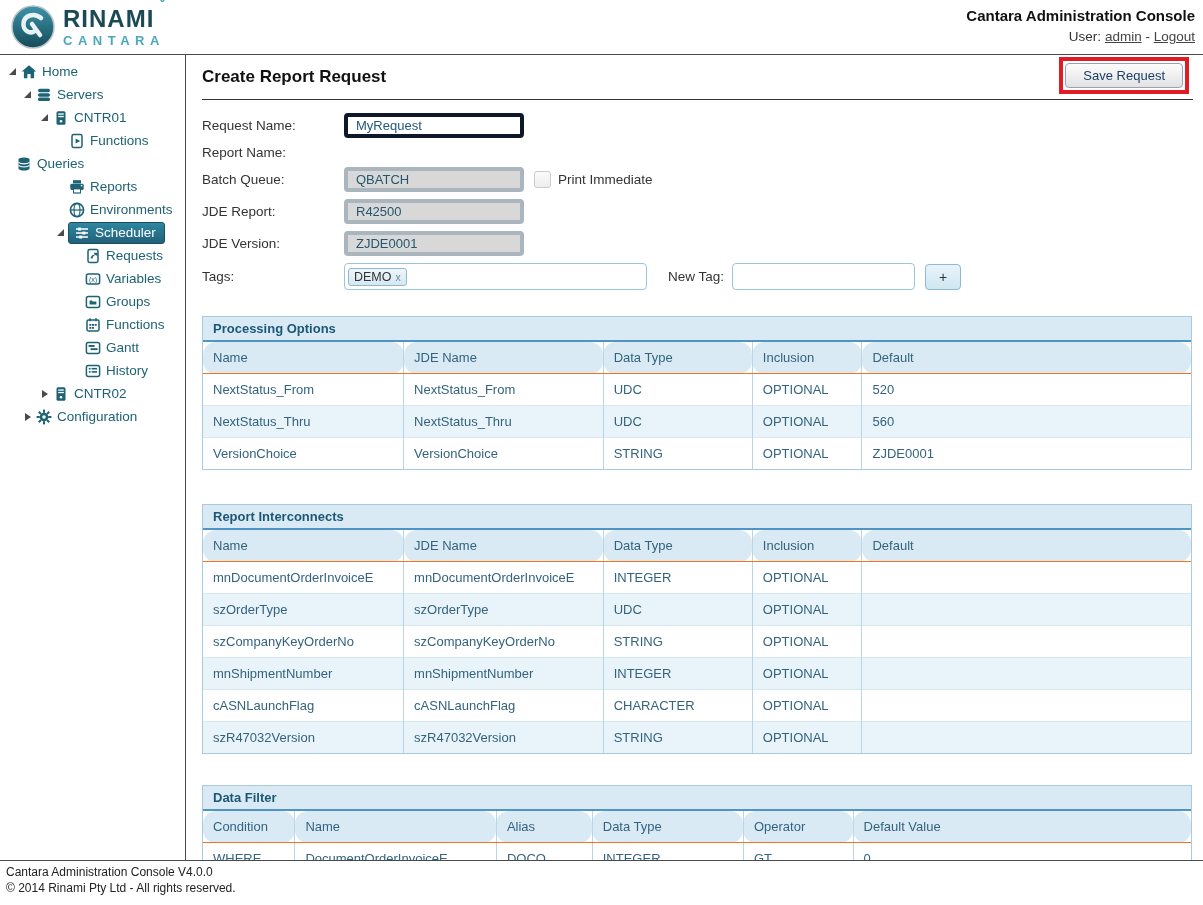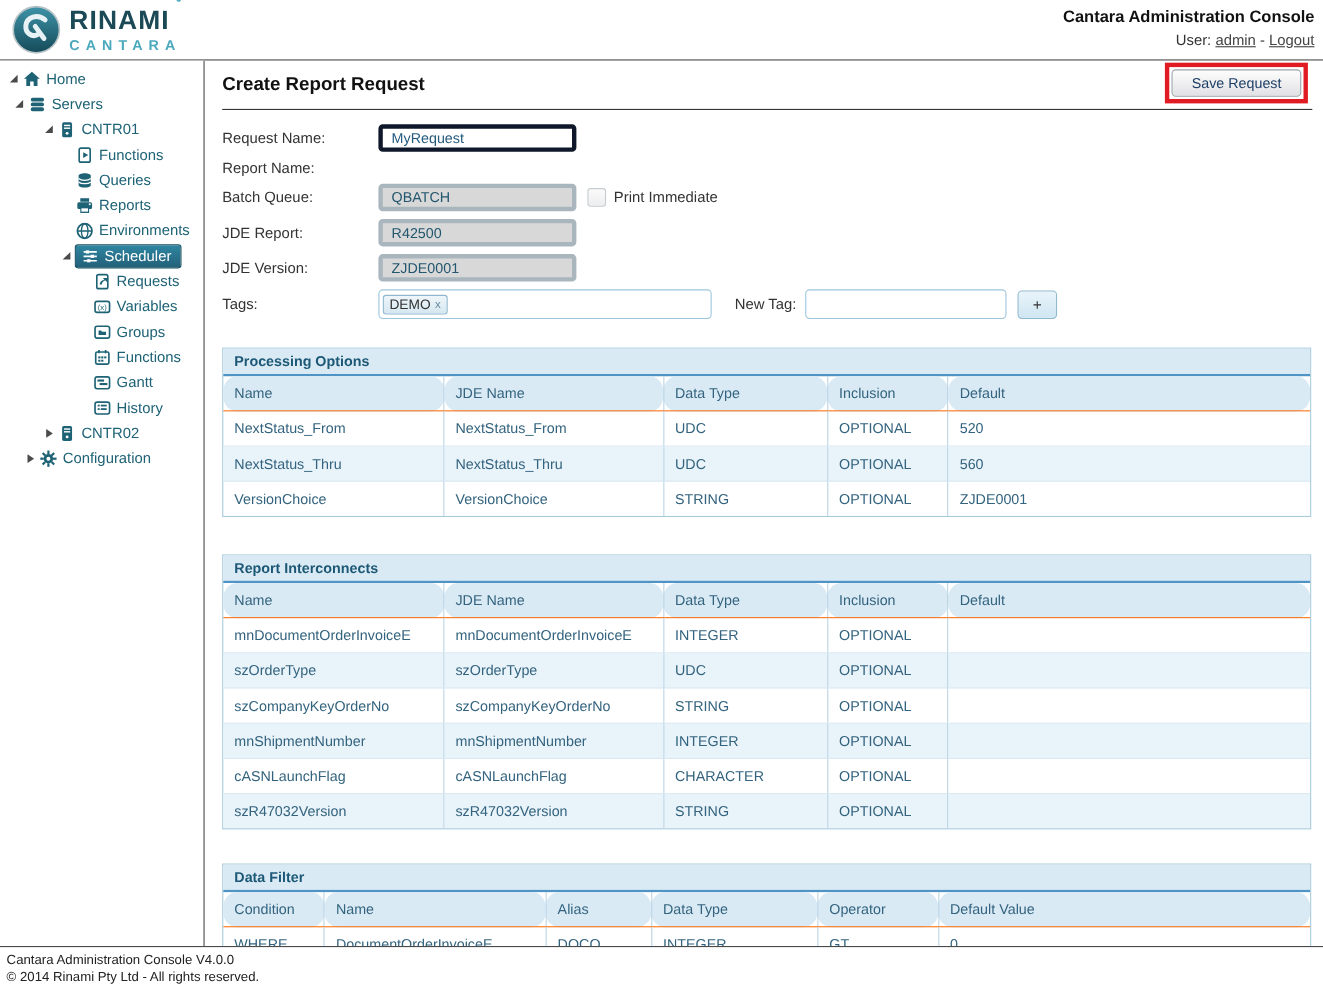--- a/index.html
+++ b/index.html
@@ -109,21 +109,21 @@
       <li class="tree-item" style="padding-left:5px">
         <span class="arrow exp"></span>
         <span class="ticon">
           <svg width="16" height="16" viewBox="0 0 16 16" fill="currentColor">
               <path d="M8 1.2L15.2 7.6h-2.1v6.6H9.6v-4.1H6.4v4.1H2.9V7.6H.8z"></path>
             </svg>
         </span>
         <span>Home</span>
       </li>
 
-      <li class="tree-item" style="padding-left:10px">
+      <li class="tree-item" style="padding-left:20px">
         <span class="arrow exp"></span>
         <span class="ticon">
           <svg width="16" height="16" viewBox="0 0 16 16" fill="currentColor">
               <rect x="2" y="1.8" width="12" height="3.5" rx="1.7"></rect>
               <rect x="2" y="6.2" width="12" height="3.5" rx="1.7"></rect>
               <rect x="2" y="10.6" width="12" height="3.5" rx="1.7"></rect>
             </svg>
         </span>
         <span>Servers</span>
       </li>
@@ -145,21 +145,21 @@
         <span class="arrow"></span>
         <span class="ticon">
           <svg width="16" height="16" viewBox="0 0 16 16">
               <rect x="3" y="1.6" width="10" height="12.8" rx="1.6" fill="none" stroke="currentColor" stroke-width="1.5"></rect>
               <path d="M6.6 5.4v5.2l4.6-2.6z" fill="currentColor"></path>
             </svg>
         </span>
         <span>Functions</span>
       </li>
 
-      <li class="tree-item" style="padding-left:53px">
+      <li class="tree-item" style="">
         <span class="arrow"></span>
         <span class="ticon">
           <svg width="16" height="16" viewBox="0 0 16 16">
               <path d="M2.5 3.6C2.5 2.4 5 1.5 8 1.5s5.5.9 5.5 2.1v8.8c0 1.2-2.5 2.1-5.5 2.1s-5.5-.9-5.5-2.1z" fill="currentColor"></path>
               <path d="M2.5 6.3c1.1 1 3.1 1.6 5.5 1.6s4.4-.6 5.5-1.6M2.5 9.4c1.1 1 3.1 1.6 5.5 1.6s4.4-.6 5.5-1.6" fill="none" stroke="#fff" stroke-width="1.1"></path>
             </svg>
         </span>
         <span>Queries</span>
       </li>
 

